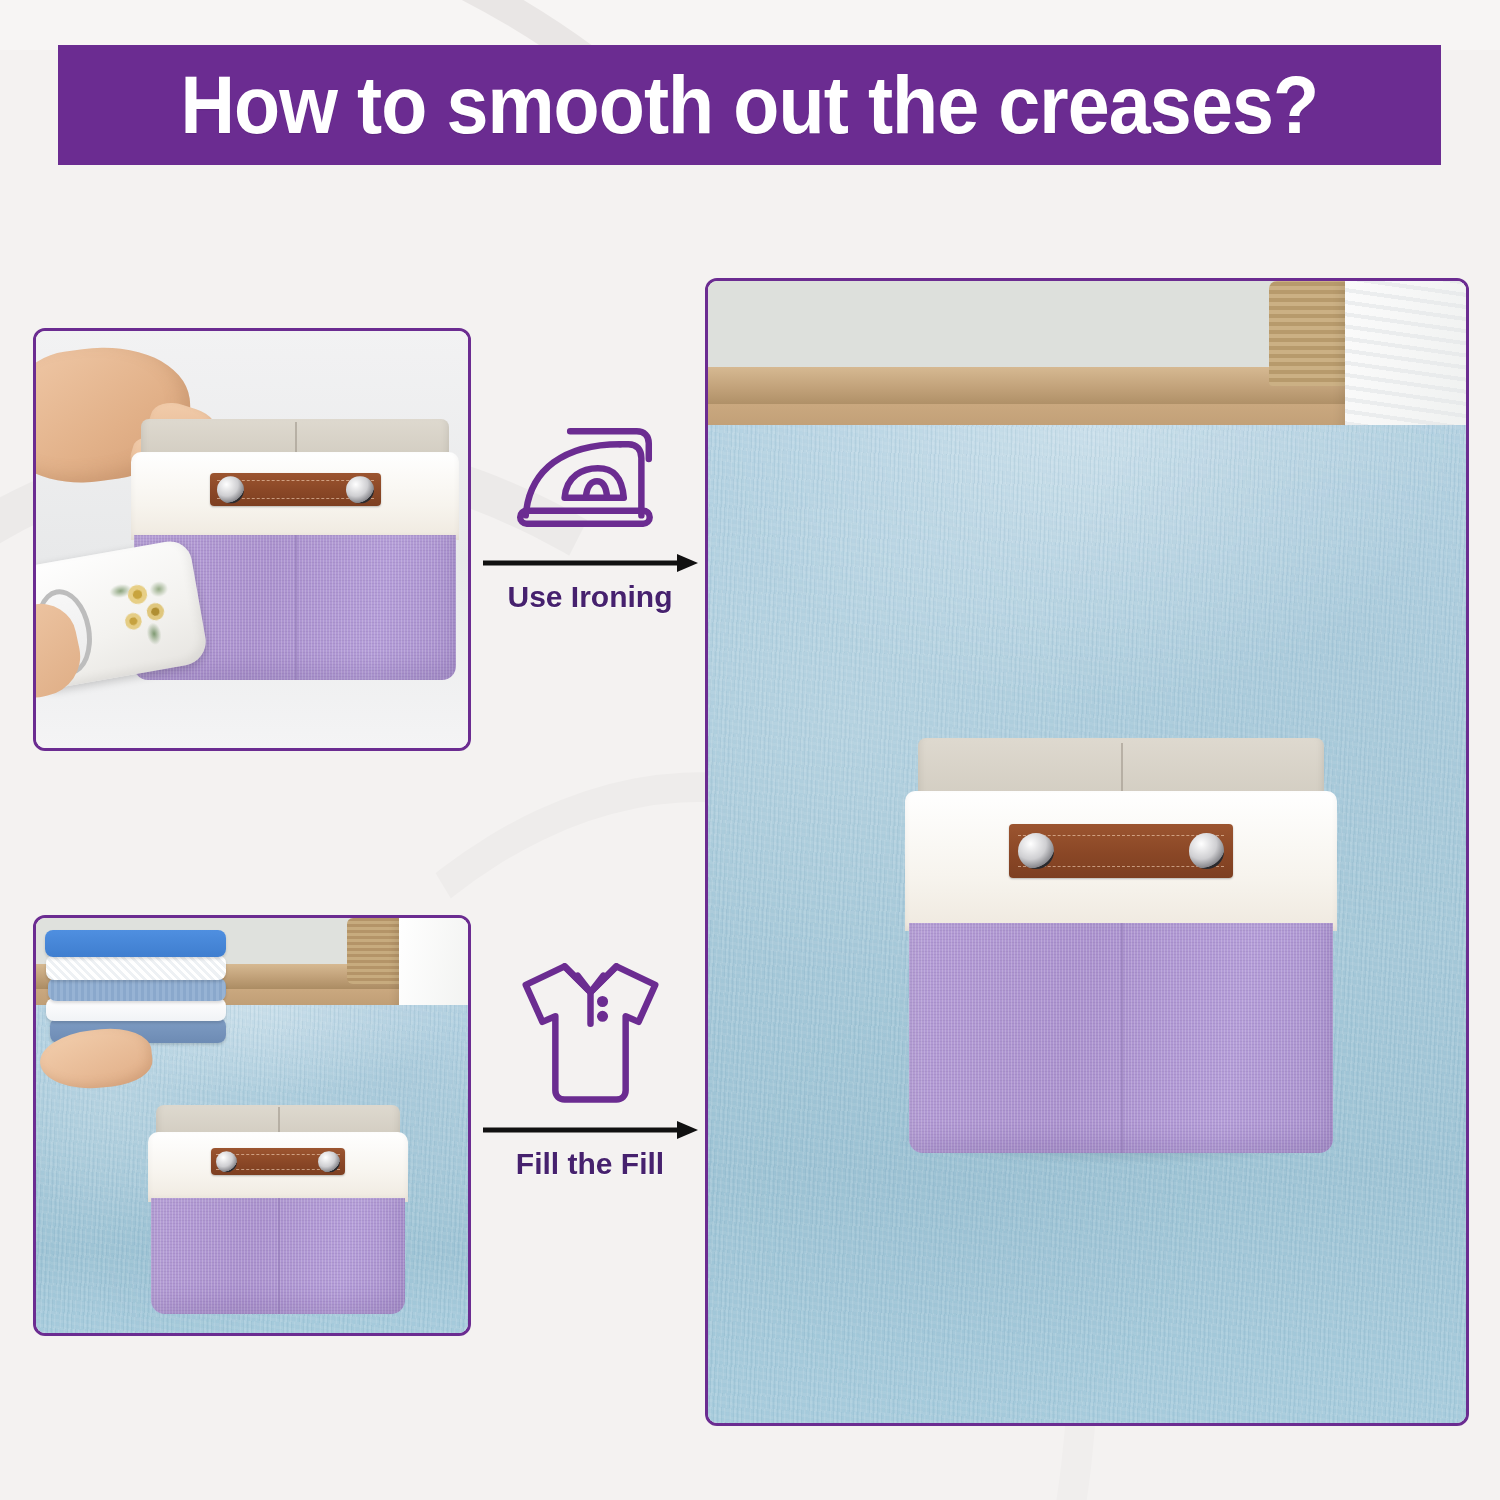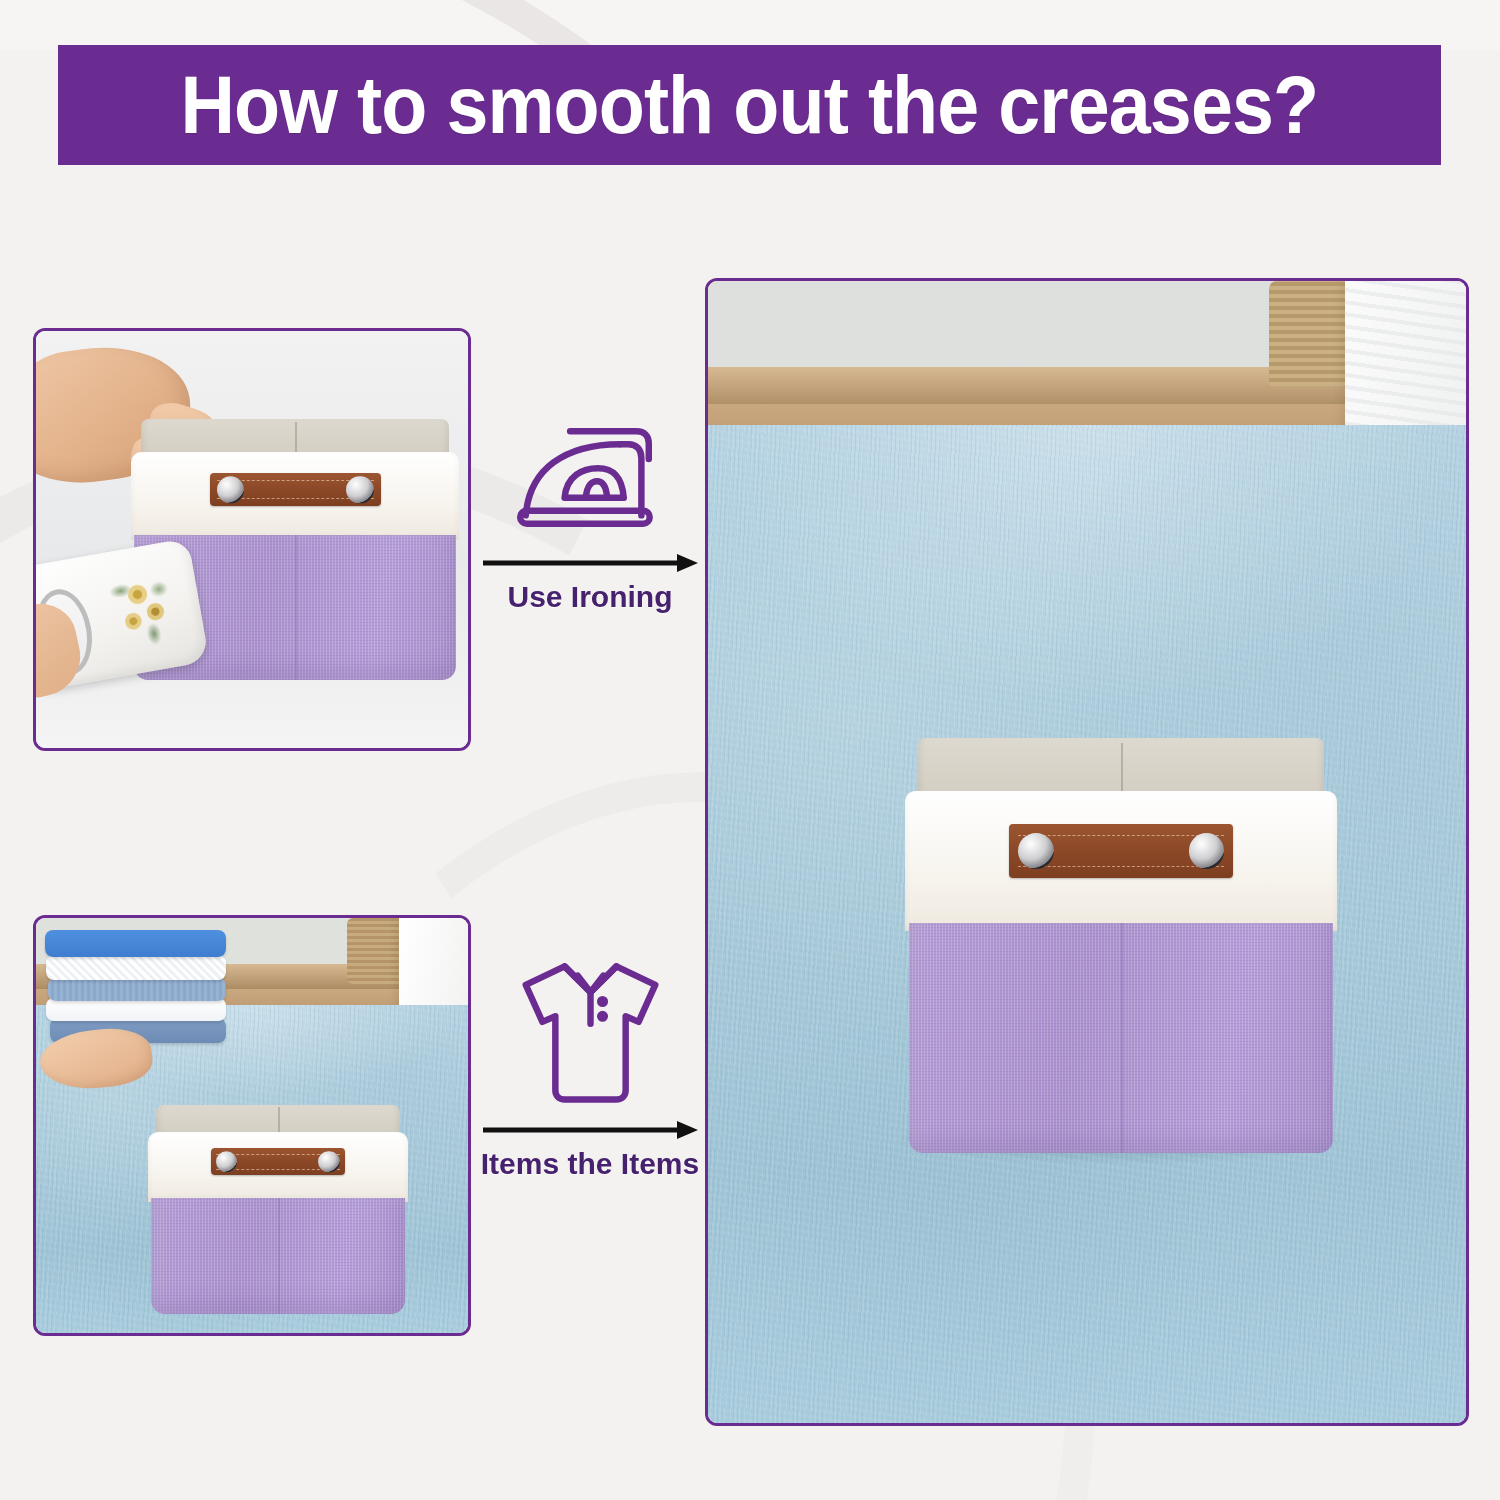--- a/index.html
+++ b/index.html
@@ -336,21 +336,21 @@
       <path d="M86 26 L100 44 L114 26"></path>
       <line x1="100" y1="44" x2="100" y2="78"></line>
       <circle cx="113" cy="54" r="2.5" fill="#6b2c91"></circle>
       <circle cx="113" cy="70" r="2.5" fill="#6b2c91"></circle>
     </g>
   </svg>
   <svg class="arrow" viewBox="0 0 215 22">
     <line x1="0" y1="11" x2="196" y2="11" stroke="#111111" stroke-width="5"></line>
     <polygon points="194,2 215,11 194,20" fill="#111111"></polygon>
   </svg>
-  <div class="caption">Items the Items</div>
+  <div class="caption">Fill the Fill</div>
 </div>
 
 <div class="frame" id="photo-main">
   <div class="scene">
     <div class="wall"></div>
     <div class="baseboard"></div>
     <div class="floor"></div>
     <div class="wicker"></div>
     <div class="curtain">
       <div class="fringe"></div>

